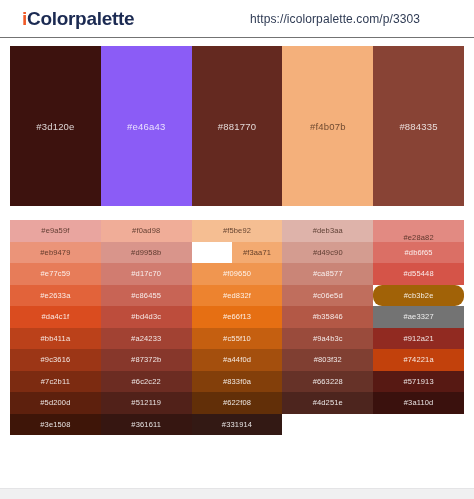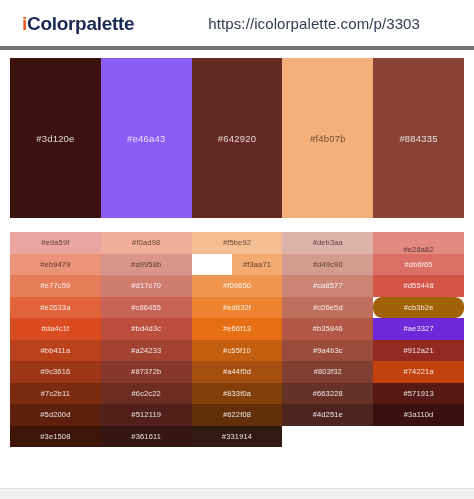--- a/index.html
+++ b/index.html
@@ -16,43 +16,43 @@
   .page {
     position: relative;
     width: 474px;
     height: 499px;
     background: #ffffff;
     box-sizing: border-box;
   }
 
   
   .header {
-    height: 50px;
+    height: 38px;
     background: #ffffff;
     display: flex;
     align-items: center;
     padding: 0 16px 0 22px;
     box-sizing: border-box;
-    border-bottom: 4px solid #737373;
+    border-bottom: 1px solid #737373;
     gap: 16px;
   }
   .logo {
     font-size: 19px;
     font-weight: bold;
     letter-spacing: -0.3px;
     white-space: nowrap;
     line-height: 1;
   }
   .logo .logo-i { color: #f05a28; }
   .logo .logo-rest { color: #1b2a52; }
 
   .url {
     margin-left: auto;
     margin-right: 38px;
-    font-size: 15px;
+    font-size: 12px;
     color: #2f3b54;
     white-space: nowrap;
     letter-spacing: 0.1px;
   }
 
   
   .main-strip-wrap {
     padding: 8px 10px 0 10px;
     box-sizing: border-box;
   }
@@ -127,21 +127,21 @@
 
   <div class="main-strip-wrap">
     <div class="main-strip" id="main-strip">
         <div class="main-swatch" style="background: rgb(61, 18, 14);">
           <span class="hex">#3d120e</span>
         </div>
         <div class="main-swatch" style="background: #8b5cf6;">
           <span class="hex">#e46a43</span>
         </div>
         <div class="main-swatch" style="background: rgb(100, 41, 32);">
-          <span class="hex">#642920</span>
+          <span class="hex">#881770</span>
         </div>
         <div class="main-swatch dark-text" style="background: rgb(244, 176, 123);">
           <span class="hex">#f4b07b</span>
         </div>
         <div class="main-swatch" style="background: rgb(136, 67, 53);">
           <span class="hex">#884335</span>
         </div>
       </div>
   </div>
 
@@ -212,21 +212,21 @@
         </div>
         <div class="cell" style="background: rgb(189, 77, 60);">
           <span class="hex">#bd4d3c</span>
         </div>
         <div class="cell" style="background: rgb(230, 111, 19);">
           <span class="hex">#e66f13</span>
         </div>
         <div class="cell" style="background: rgb(179, 88, 70);">
           <span class="hex">#b35846</span>
         </div>
-        <div class="cell" style="background: #6d28d9;">
+        <div class="cell" style="background: #737373;">
           <span class="hex">#ae3327</span>
         </div>
         <div class="cell" style="background: rgb(187, 65, 26);">
           <span class="hex">#bb411a</span>
         </div>
         <div class="cell" style="background: rgb(162, 66, 51);">
           <span class="hex">#a24233</span>
         </div>
         <div class="cell" style="background: rgb(197, 95, 16);">
           <span class="hex">#c55f10</span>

